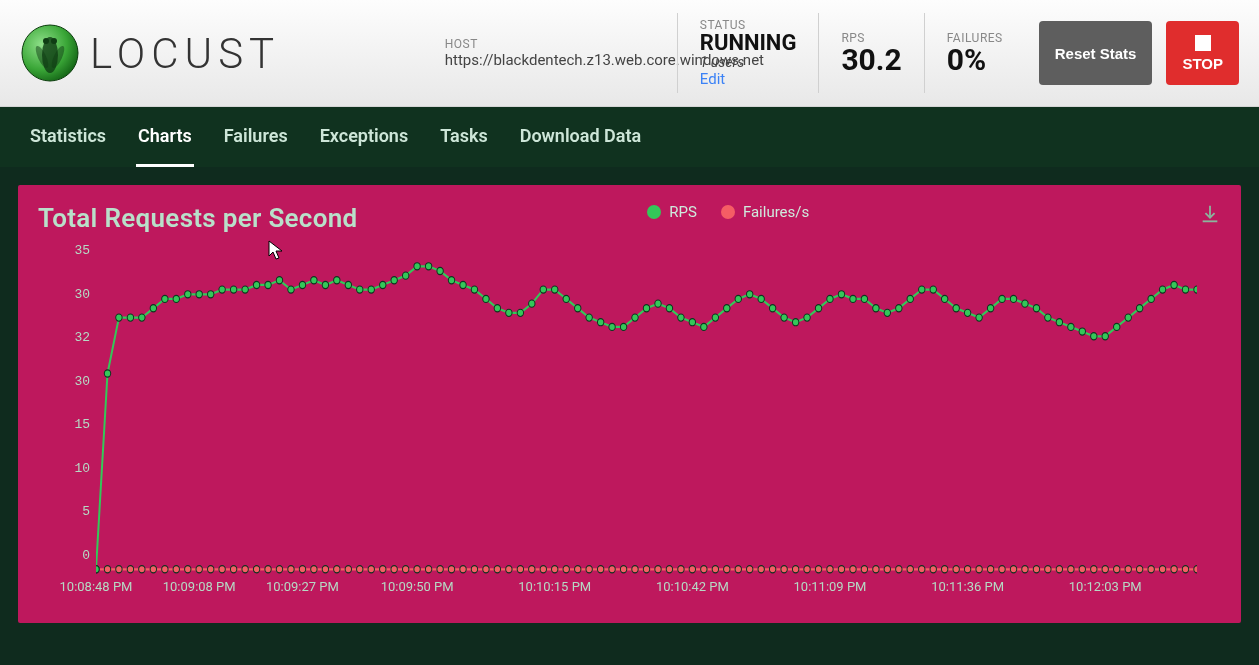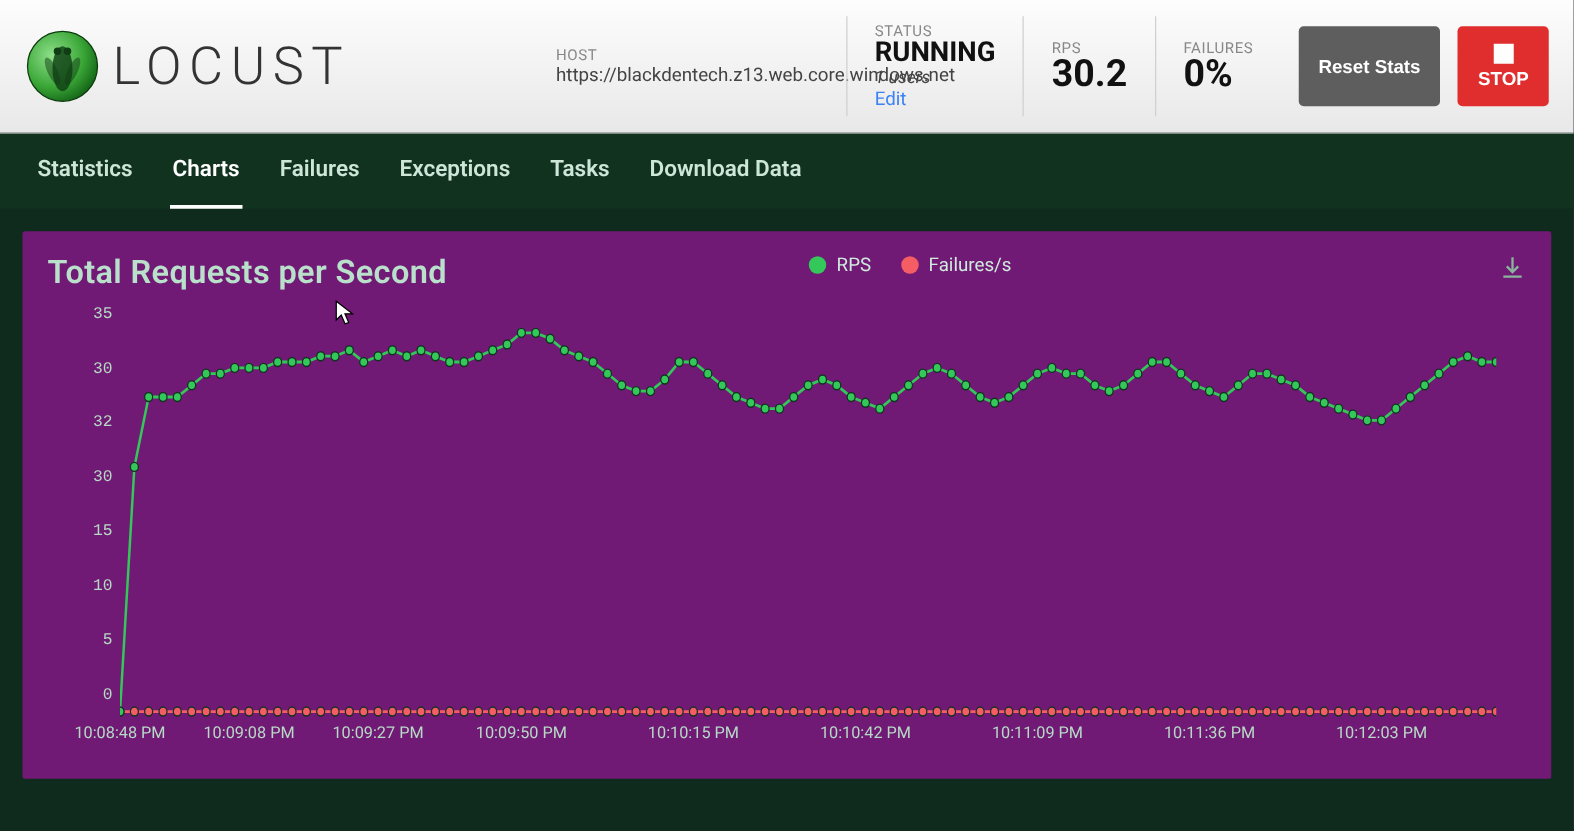--- a/index.html
+++ b/index.html
@@ -113,21 +113,21 @@
     border-bottom: 3px solid transparent;
   }
   .tab.active {
     color: #fff;
     border-bottom: 3px solid #fff;
   }
 
   
   .panel {
     margin: 18px;
-    background: #701a75;
+    background: #be185d;
     padding: 18px 20px 20px 20px;
     border-radius: 2px;
   }
   .chart-header {
     display: flex;
     align-items: flex-start;
     margin-bottom: 10px;
   }
   .chart-title {
     color: #b9e0ca;

